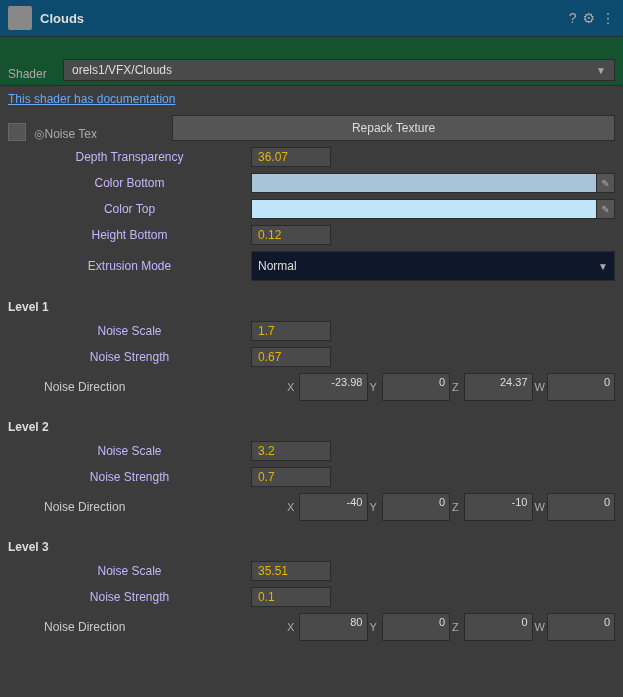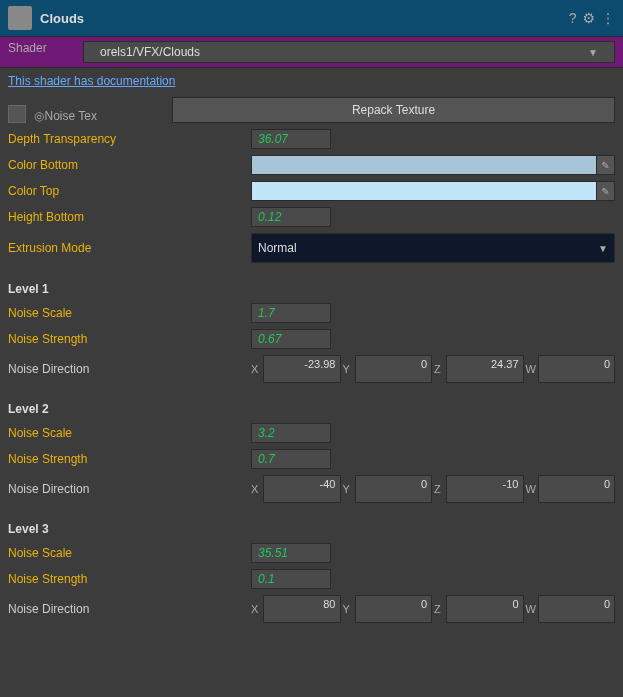--- a/index.html
+++ b/index.html
@@ -46,44 +46,45 @@
     }
     .header-icon-btn {
       color: #aaa;
       font-size: 14px;
       cursor: pointer;
     }
 
     
     .shader-row {
       display: flex;
-      align-items: flex-start;
+      align-items: flex-end;
       padding: 4px 8px;
-      gap: 20px;
-      background: #701a75;
+      gap: 0;
+      background: #14532d;
       border-bottom: 1px solid #2a2a2a;
     }
     .shader-label {
       color: #aaa;
       font-size: 12px;
       width: 55px;
       flex-shrink: 0;
     }
     .shader-dropdown {
       flex: 1;
       background: #4a4a4a;
       border: 1px solid #2a2a2a;
       color: #ddd;
       font-size: 12px;
-      padding: 3px 16px;
+      padding: 3px 8px;
       display: flex;
       align-items: center;
       justify-content: space-between;
       cursor: pointer;
       height: 22px;
+      margin-top: 18px;
     }
     .dropdown-arrow {
       color: #aaa;
       font-size: 10px;
     }
 
     
     .doc-link {
       padding: 6px 8px;
       color: #6af;
@@ -129,22 +130,23 @@
     
     .prop-row {
       display: flex;
       align-items: center;
       padding: 3px 8px;
       min-height: 24px;
     }
     .prop-label {
       width: 243px;
       flex-shrink: 0;
-      color: #eab308;
-      font-size: 12px;
+      color: #c4b5fd;
+      font-size: 12px;
+      text-align: center;
     }
 
     
     .color-field {
       flex: 1;
       height: 20px;
       border: 1px solid #2a2a2a;
       position: relative;
       display: flex;
       align-items: center;
@@ -195,20 +197,21 @@
       display: flex;
       align-items: center;
       padding: 3px 8px;
       min-height: 24px;
     }
     .xyz-label {
       width: 243px;
       flex-shrink: 0;
       color: #ccc;
       font-size: 12px;
+      margin-left: 36px;
     }
     .xyz-fields {
       flex: 1;
       display: flex;
       align-items: center;
       gap: 2px;
     }
     .xyz-field-group {
       display: flex;
       align-items: center;
@@ -229,26 +232,25 @@
       font-size: 11px;
       padding: 2px 4px;
       height: 28px;
       text-align: right;
       min-width: 0;
     }
 
     .num-field {
       background: #4a4a4a;
       border: 1px solid #2a2a2a;
-      color: #22c55e;
+      color: #eab308;
       font-size: 12px;
       padding: 2px 6px;
       height: 20px;
       min-width: 80px;
-      font-style: italic;
     }
 
     .spacer {
       height: 8px;
     }
   </style>
 </head>
 <body>
 
 <div class="panel">

